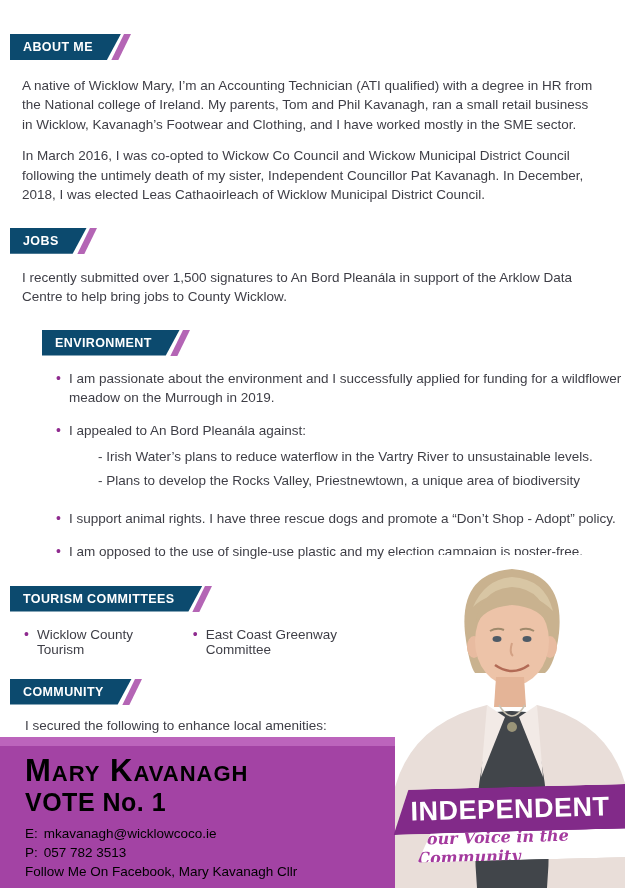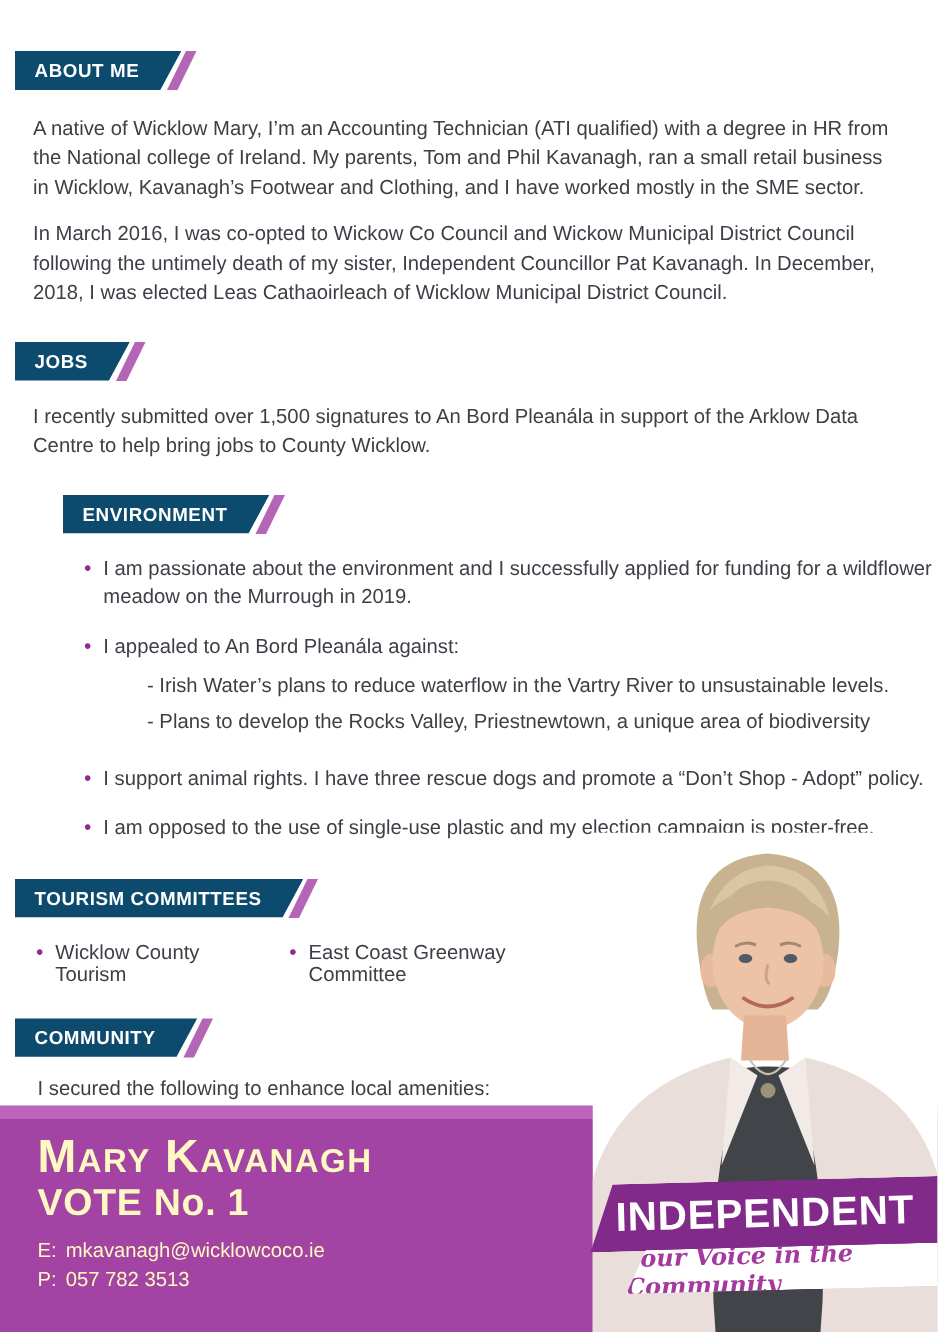--- a/index.html
+++ b/index.html
@@ -33,21 +33,21 @@
 
   .intro{margin:11px 0 0 3px;font-size:13.5px;line-height:1.44;}
   .comm-b{margin-top:9px;}
 
   .pledge{margin:26px 0 0 3px;width:430px;font-size:15.5px;font-weight:700;font-style:italic;
           line-height:1.6;color:#2E2E35;}
 
   
   .footer-stripe{position:absolute;left:0;top:737px;width:625px;height:9px;background:#BC64BC;z-index:1;}
   .footer{position:absolute;left:0;top:746px;width:625px;height:142px;background:#A343A4;z-index:2;
-          color:#fef9c3;padding:9px 0 0 25px;box-sizing:border-box;}
+          color:#000000;padding:9px 0 0 25px;box-sizing:border-box;}
   .cand-name{font-variant:small-caps;font-weight:800;font-size:31px;letter-spacing:1px;line-height:1.05;}
   .vote{font-weight:800;font-size:25px;letter-spacing:.5px;margin-top:1px;line-height:1.1;}
   .contact{margin-top:8px;font-size:13.5px;line-height:1.42;font-weight:500;}
   .contact .lbl{margin-right:6px;}
 
   
   .photo{position:absolute;right:0;top:555px;width:230px;height:333px;z-index:3;}
   .photo svg{display:block;}
 
   
@@ -147,20 +147,21 @@
   <footer class="footer">
     <div class="cand-name">Mary Kavanagh</div>
     <div class="vote">VOTE No. 1</div>
     <div class="contact">
       <div>
         <span class="lbl">E:</span><span>mkavanagh@wicklowcoco.ie</span>
       </div>
       <div>
         <span class="lbl">P:</span><span>057 782 3513</span>
       </div>
+      <div>Follow Me On Facebook, Mary Kavanagh Cllr</div>
     </div>
   </footer>
 
   <div class="photo">
     <svg width="230" height="333" viewBox="0 0 230 333" xmlns="http://www.w3.org/2000/svg">
       <rect width="230" height="333" fill="#ffffff"></rect>
       <path d="M70 78 Q64 18 117 14 Q170 18 164 78 Q160 110 150 118 L80 118 Q74 110 70 78 Z" fill="#C9B28F"></path>
       <path d="M78 52 Q90 24 117 22 Q150 24 158 56 Q140 38 117 38 Q92 38 78 52 Z" fill="#D8C6A4"></path>
       <ellipse cx="79" cy="92" rx="7" ry="11" fill="#E8BBA0"></ellipse>
       <ellipse cx="155" cy="92" rx="7" ry="11" fill="#E8BBA0"></ellipse>

